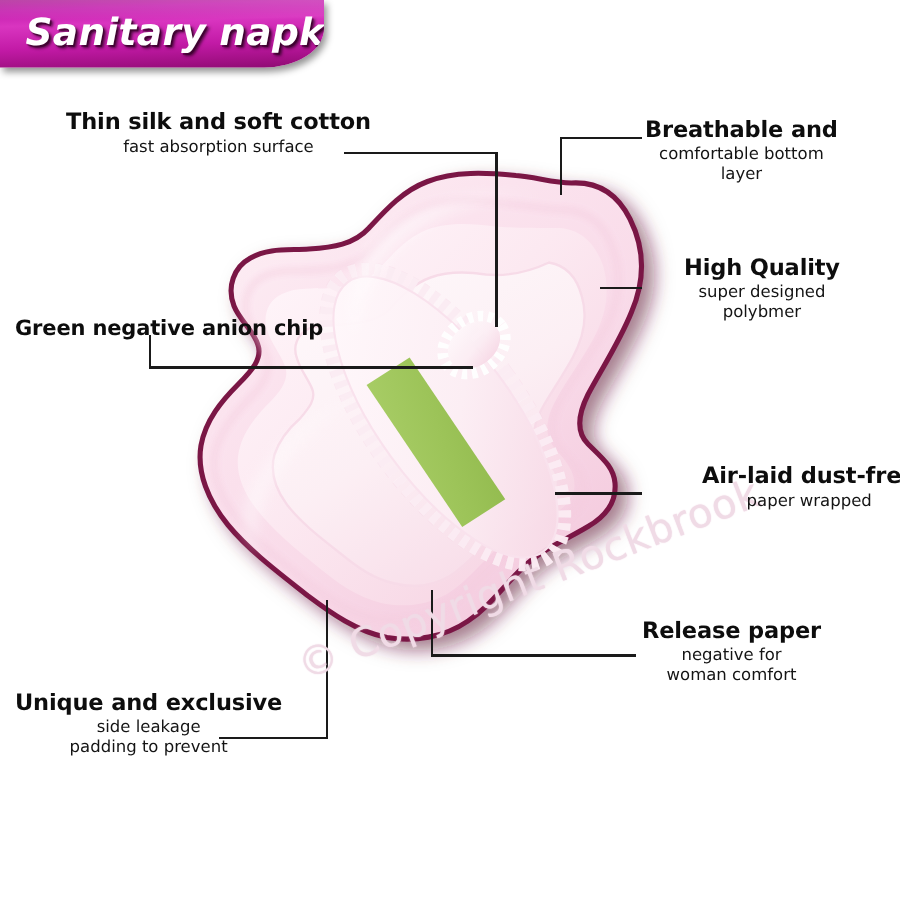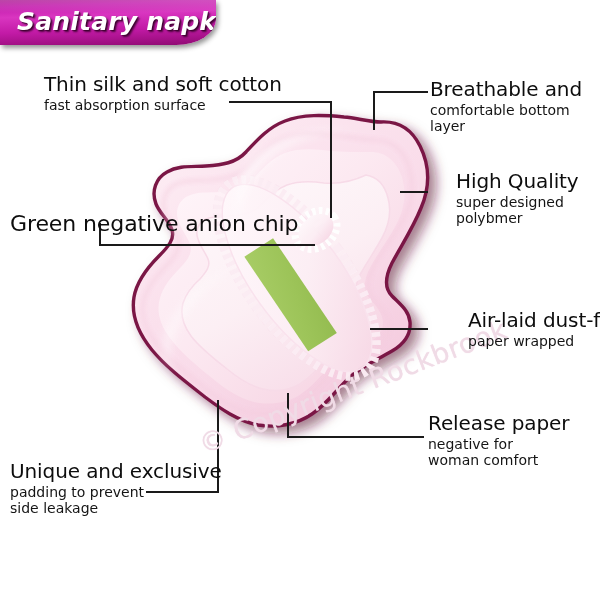--- a/index.html
+++ b/index.html
@@ -43,28 +43,29 @@
 
   
   .napkin{position:absolute;left:0;top:0;width:600px;height:600px;}
 
   
   .leaders{position:absolute;left:0;top:0;width:600px;height:600px;}
 
   
   .label{position:absolute;color:#111111;}
   .label .hd{
-    font-size:20px;font-weight:normal;line-height:1.18;color:#0d0d0d;
+    font-size:15px;font-weight:bold;line-height:1.18;color:#0d0d0d;
     white-space:nowrap;letter-spacing:-0.1px;
   }
   .label .sub{
-    font-size:14px;font-weight:normal;line-height:1.2;color:#141414;
+    font-size:11px;font-weight:normal;line-height:1.2;color:#141414;
     white-space:nowrap;
-  }
-  .label.plain .hd{font-weight:normal;font-size:22px;}
+    text-align:center;
+  }
+  .label.plain .hd{font-weight:bold;font-size:14px;}
 
   .lbl-thin{left:44px;top:73px;}
   .lbl-breathable{left:430px;top:78px;}
   .lbl-highq{left:456px;top:170px;}
   .lbl-green{left:10px;top:211px;}
   .lbl-airlaid{left:432px;top:309px;margin-left:36px;}
   .lbl-release{left:428px;top:412px;}
   .lbl-unique{left:10px;top:460px;}
 </style>
 </head>
@@ -304,17 +305,17 @@
   </div>
 
   <div class="label lbl-release">
     <div class="hd">Release paper</div>
     <div class="sub">negative for</div>
     <div class="sub">woman comfort</div>
   </div>
 
   <div class="label lbl-unique">
     <div class="hd">Unique and exclusive</div>
+    <div class="sub">side leakage</div>
     <div class="sub">padding to prevent</div>
-    <div class="sub">side leakage</div>
   </div>
 
 </div>
 
 </body></html>

